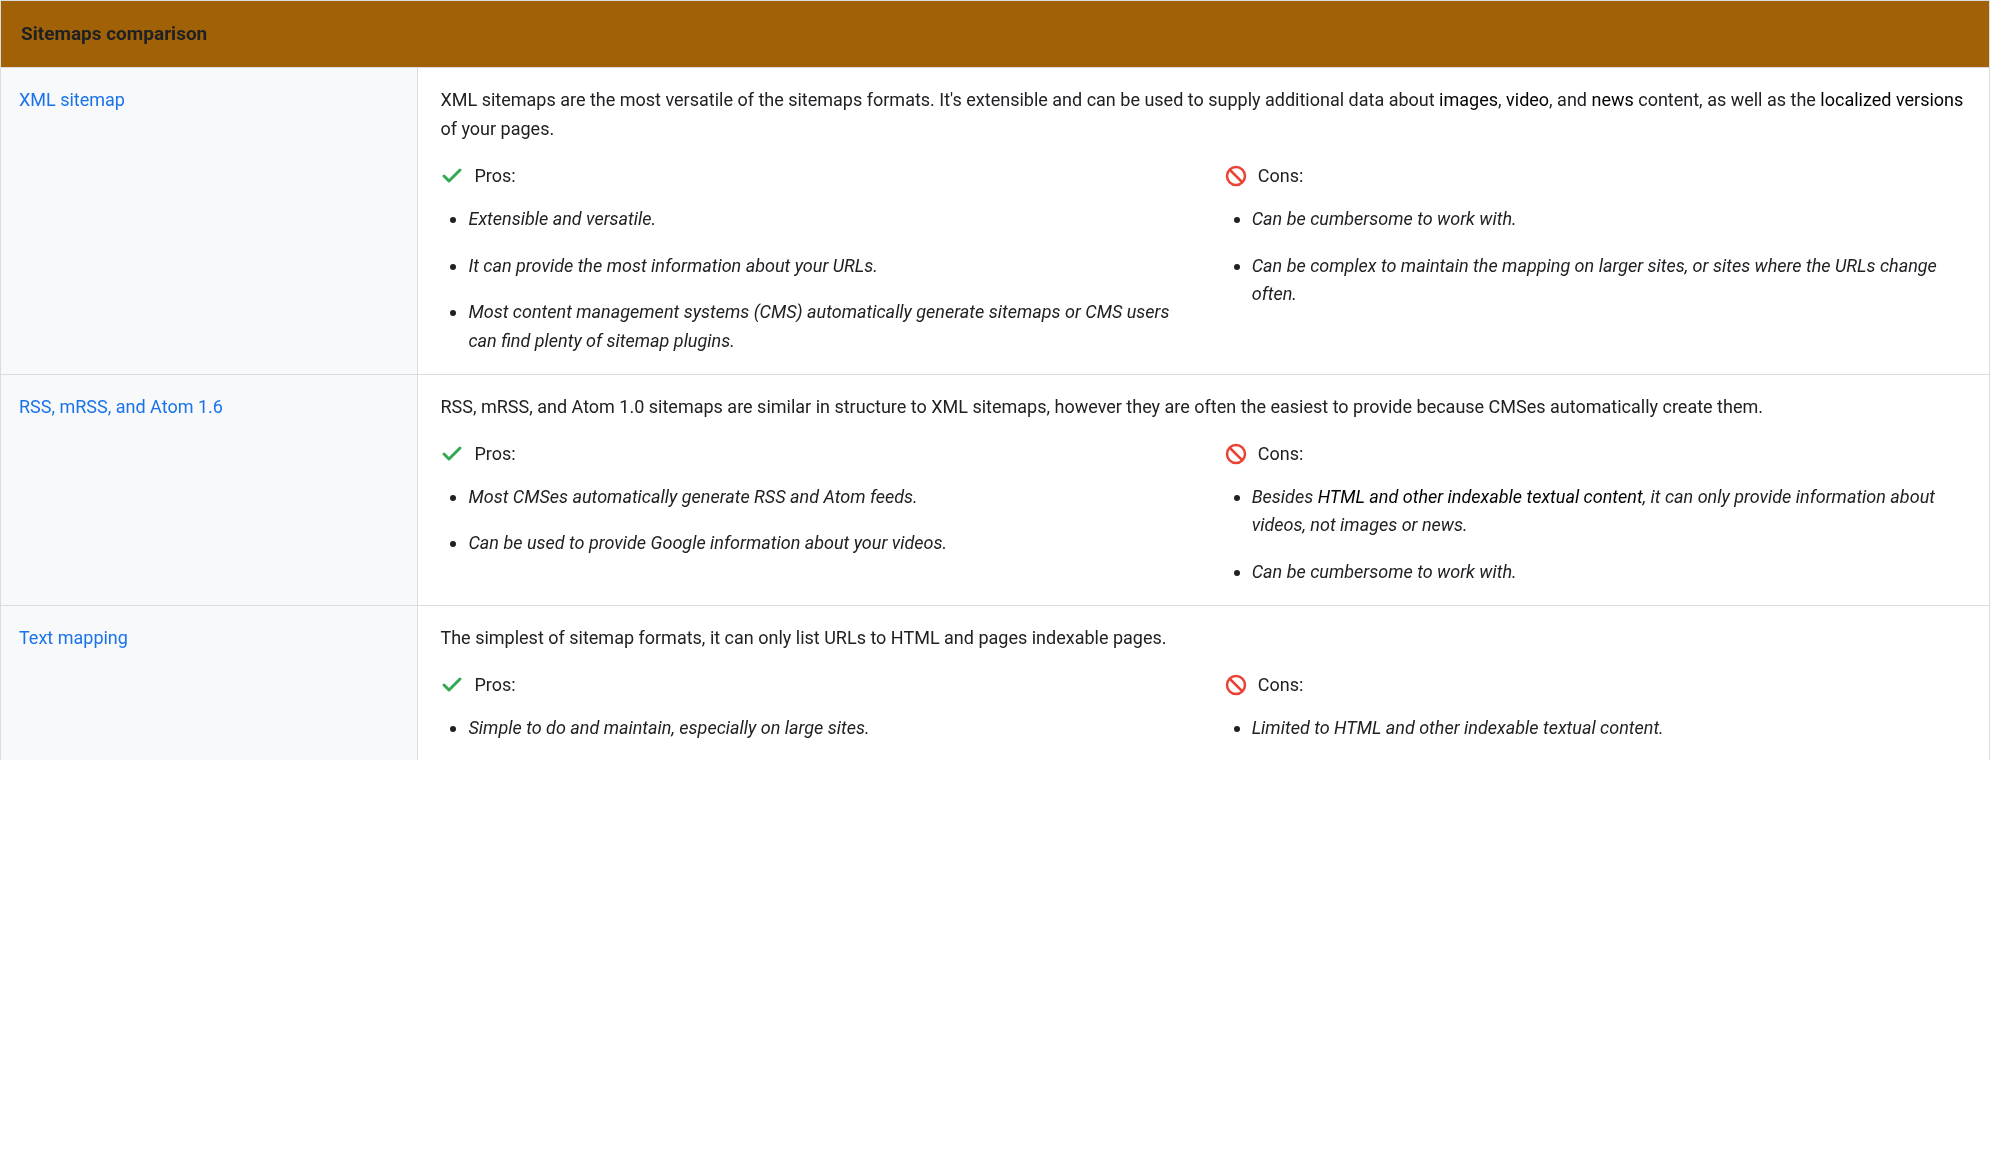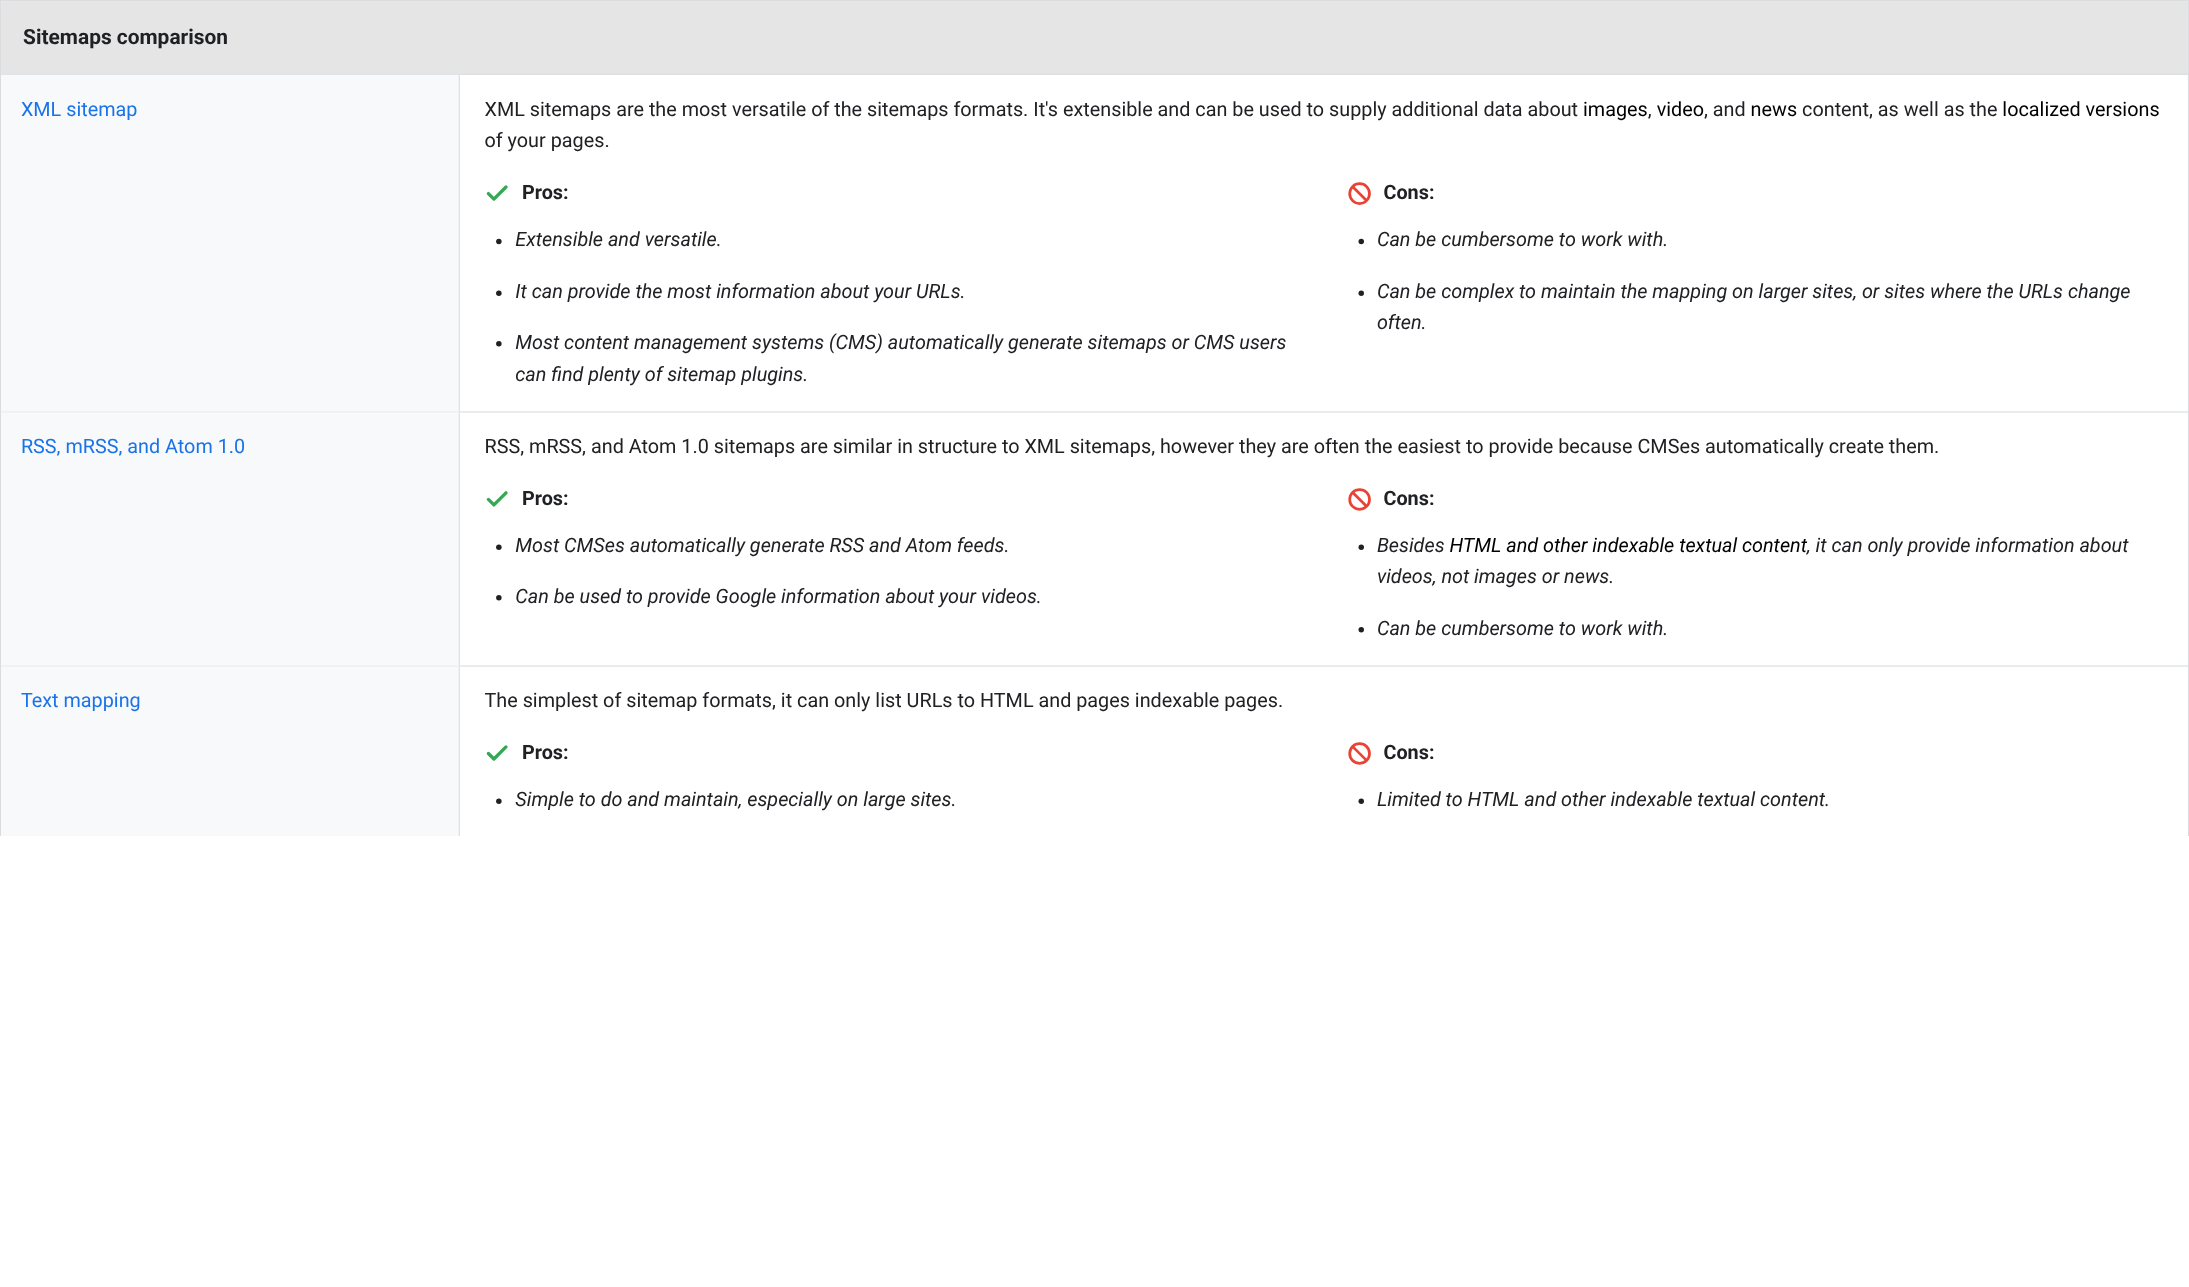--- a/index.html
+++ b/index.html
@@ -13,21 +13,21 @@
       color: #202124;
       background: #fff;
       line-height: 1.6;
     }
     .table-container {
       border-top: 1px solid #dadce0;
       border-left: 1px solid #dadce0;
       border-right: 1px solid #dadce0;
     }
     .table-header {
-      background: #e5e5e5;
+      background: #a16207;
       padding: 18px 20px;
       font-weight: 700;
       font-size: 19px;
       border-bottom: 1px solid #dadce0;
       color: #202124;
     }
     .table-row {
       display: flex;
       border-bottom: 1px solid #dadce0;
     }
@@ -58,21 +58,21 @@
       display: flex;
       gap: 40px;
     }
     .pros-col, .cons-col {
       width: 50%;
     }
     .section-header {
       display: flex;
       align-items: center;
       gap: 10px;
-      font-weight: 700;
+      font-weight: 400;
       margin-bottom: 14px;
     }
     .icon {
       width: 24px;
       height: 24px;
       flex-shrink: 0;
     }
     .bullet-list {
       list-style: disc;
       padding-left: 28px;
@@ -126,21 +126,21 @@
             <li>Can be cumbersome to work with.</li>
             <li>Can be complex to maintain the mapping on larger sites, or sites where the URLs change often.</li>
           </ul>
         </div>
       </div>
     </div>
   </div>
 
   <div class="table-row">
     <div class="row-left">
-      <a class="sitemap-link">RSS, mRSS, and Atom 1.0</a>
+      <a class="sitemap-link">RSS, mRSS, and Atom 1.6</a>
     </div>
     <div class="row-right">
       <p class="intro-text">RSS, mRSS, and Atom 1.0 sitemaps are similar in structure to XML sitemaps, however they are often the easiest to provide because CMSes automatically create them.</p>
       <div class="pros-cons-grid">
         <div class="pros-col">
           <div class="section-header">
             <svg class="icon" viewBox="0 0 24 24" fill="none" stroke="#34a853" stroke-width="3" stroke-linecap="round" stroke-linejoin="round">
                 <polyline points="4 12 9 17 20 6"></polyline>
               </svg>
             <span>Pros:</span>

